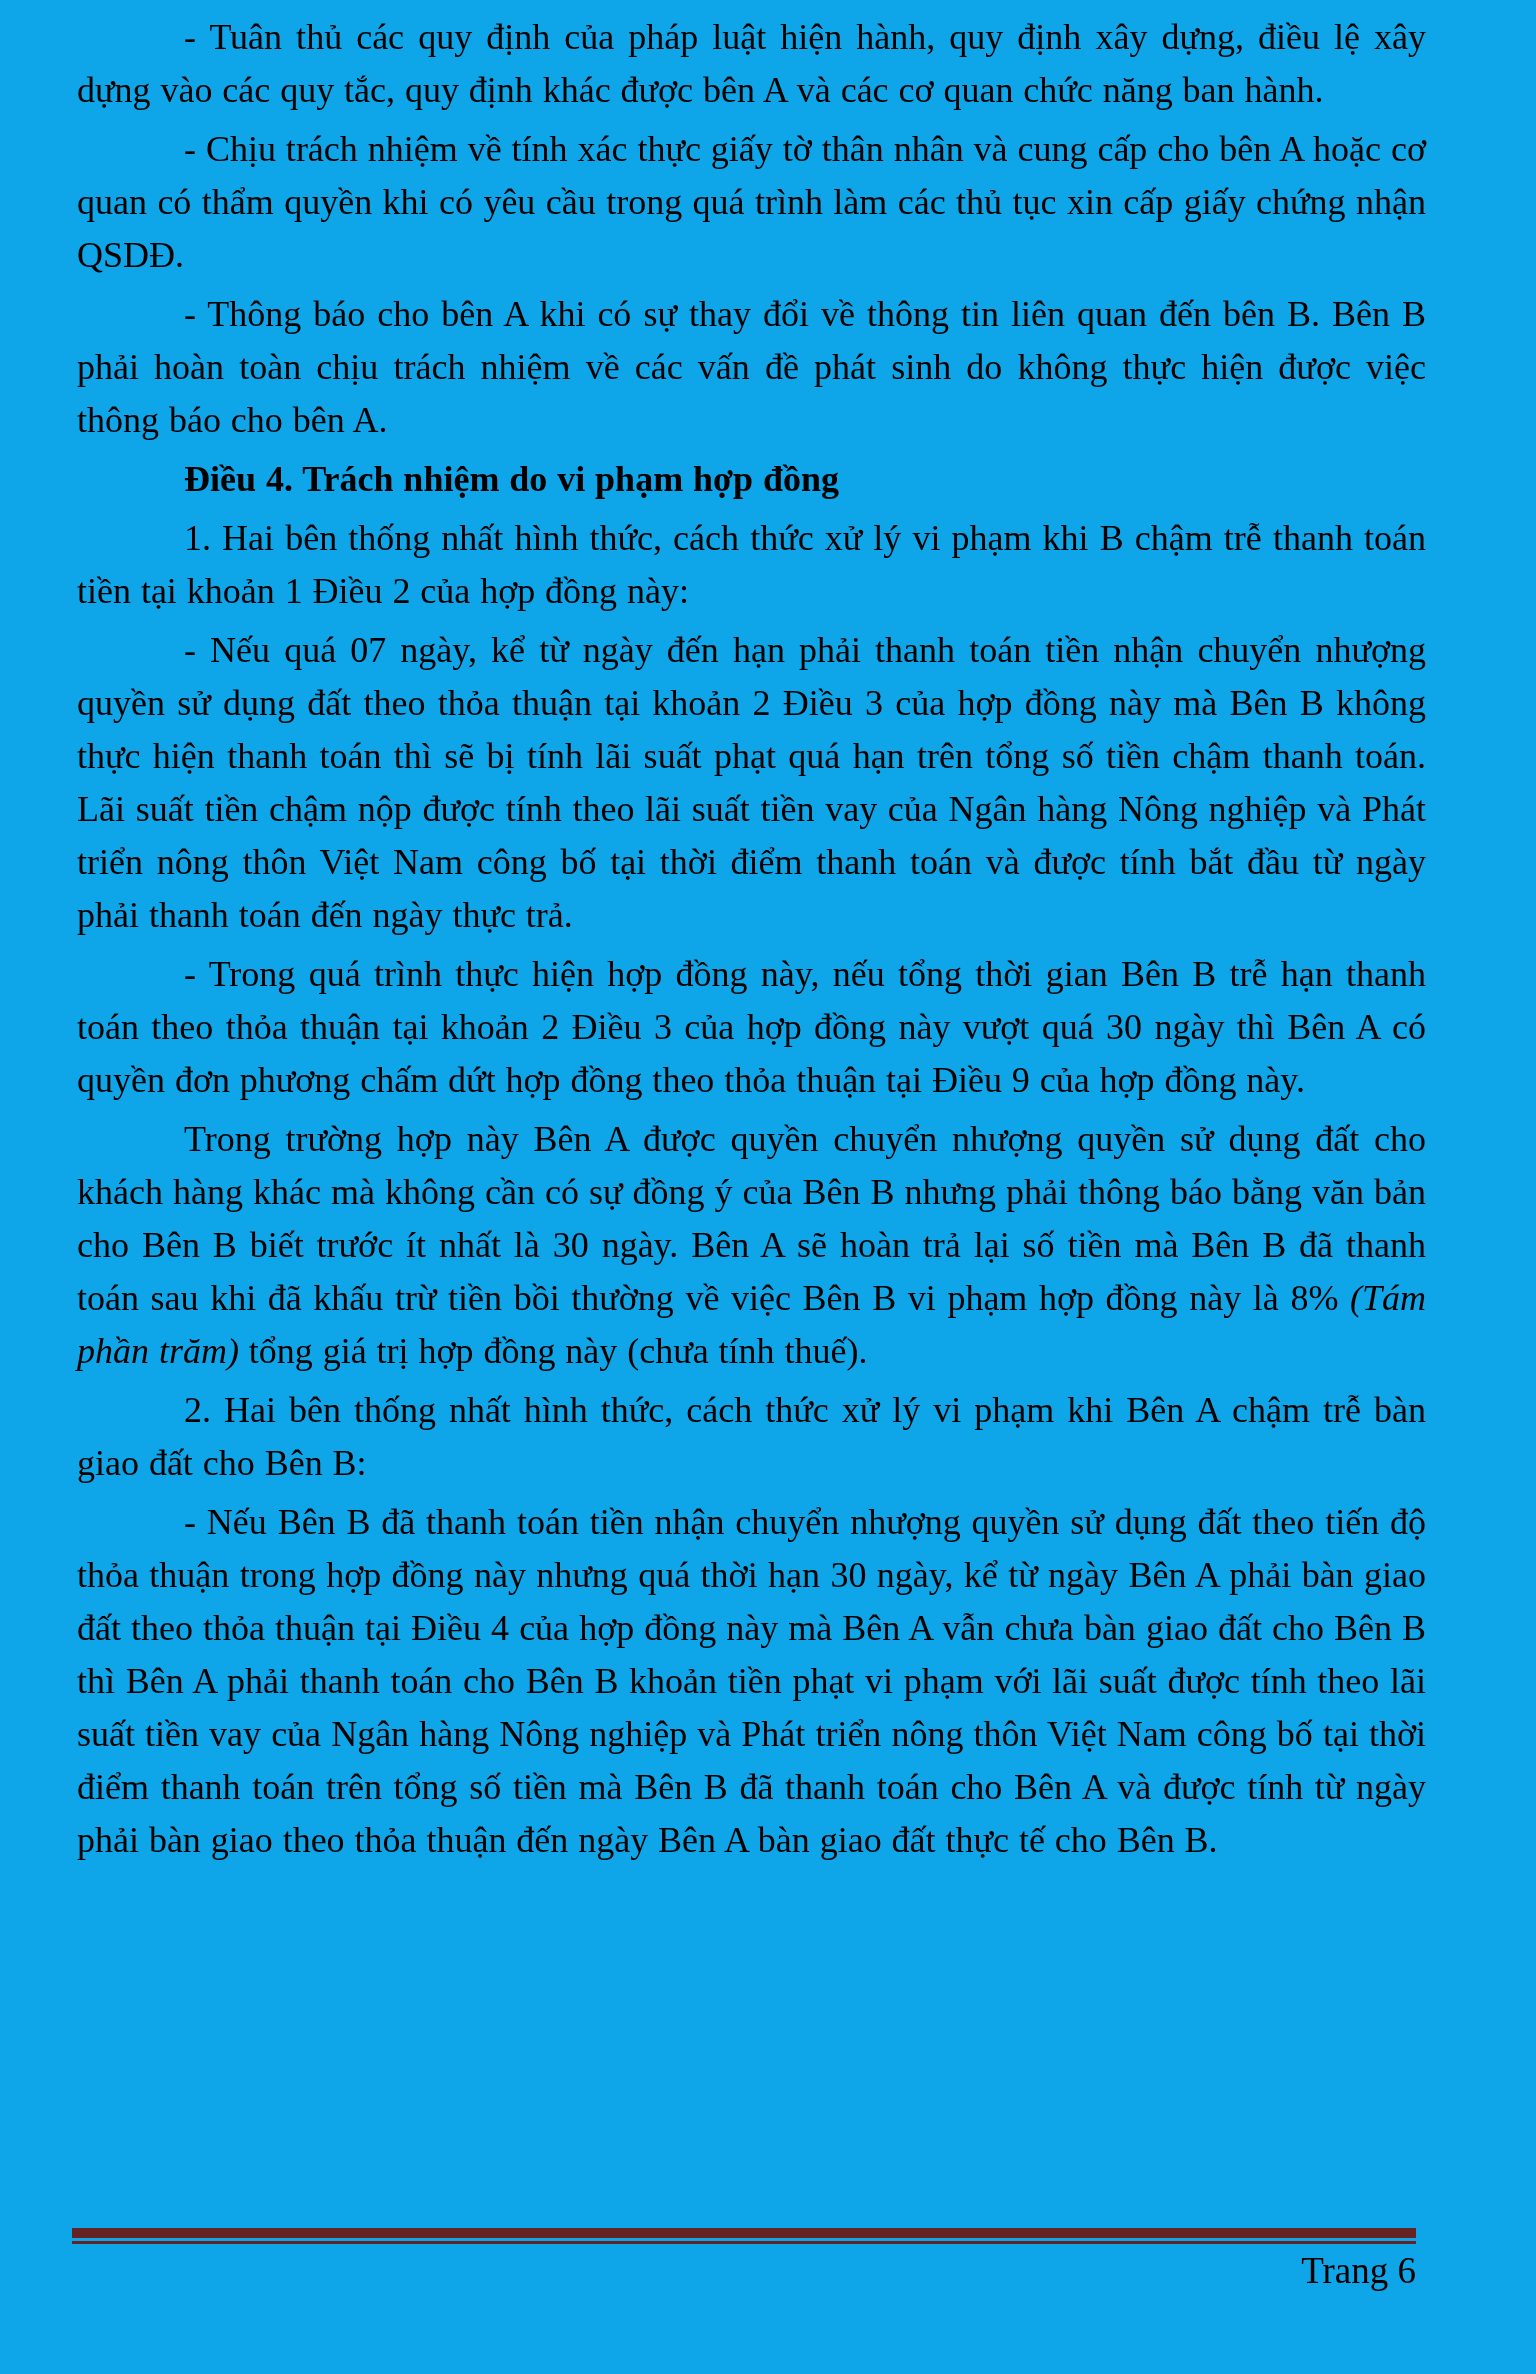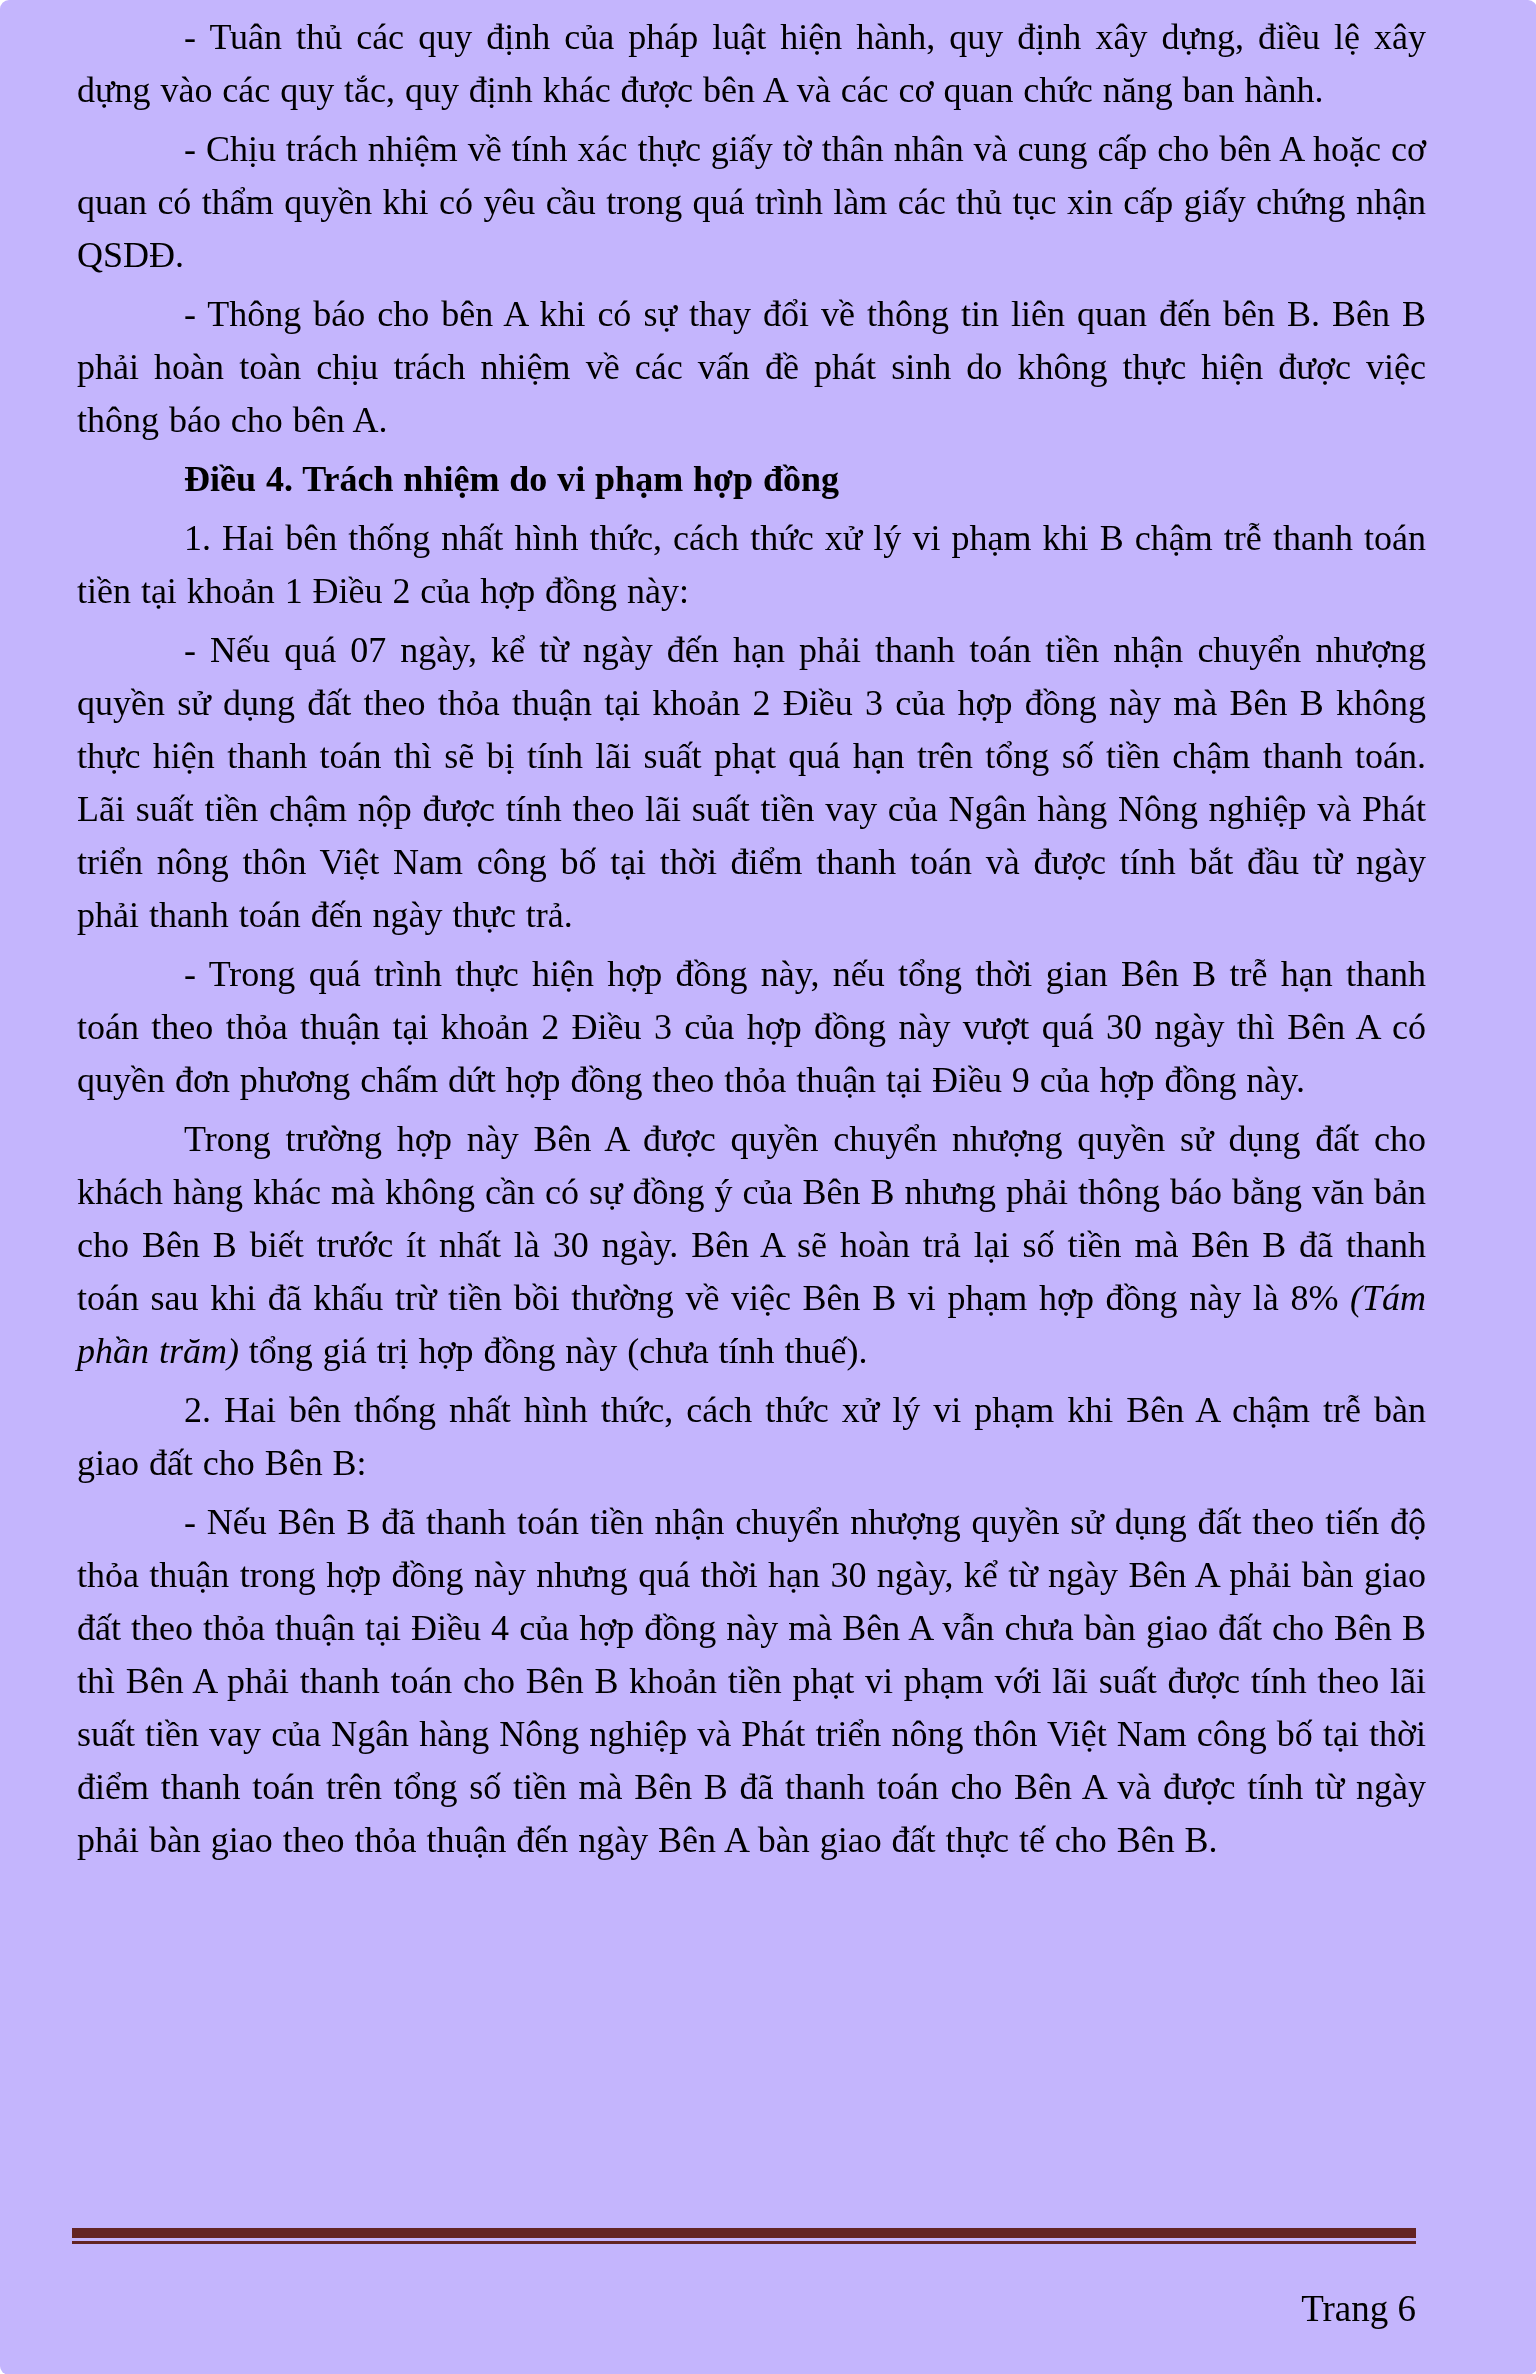--- a/index.html
+++ b/index.html
@@ -4,25 +4,24 @@
 <style>
   html, body {
     margin: 0;
     padding: 0;
     background: #ffffff;
   }
   .page {
     position: relative;
     width: 1537px;
     height: 2375px;
-    background: #c4b5fd;
+    background: #0ea5e9;
     overflow: hidden;
     font-family: "Liberation Serif", "DejaVu Serif", serif;
     color: #000000;
-    border-radius: 9px;
   }
   .content {
     position: absolute;
     left: 77px;
     top: 11px;
     width: 1349px;
   }
   .para {
     margin: 0;
     padding: 0;
@@ -58,21 +57,20 @@
     background: #632423;
     margin-top: 2.8px;
   }
   .footer-page {
     position: absolute;
     top: 2248px;
     right: 121px;
     font-size: 37px;
     line-height: 45px;
     color: #000000;
-    margin-top: 38px;
   }
 </style>
 </head>
 <body>
 
 <div class="page">
   <div class="content">
     <p class="para">- Tuân thủ các quy định của pháp luật hiện hành, quy định xây dựng, điều lệ xây dựng vào các quy tắc, quy định khác được bên A và các cơ quan chức năng ban hành.</p>
     <p class="para">- Chịu trách nhiệm về tính xác thực giấy tờ thân nhân và cung cấp cho bên A hoặc cơ quan có thẩm quyền khi có yêu cầu trong quá trình làm các thủ tục xin cấp giấy chứng nhận QSDĐ.</p>
     <p class="para">- Thông báo cho bên A khi có sự thay đổi về thông tin liên quan đến bên B. Bên B phải hoàn toàn chịu trách nhiệm về các vấn đề phát sinh do không thực hiện được việc thông báo cho bên A.</p>

